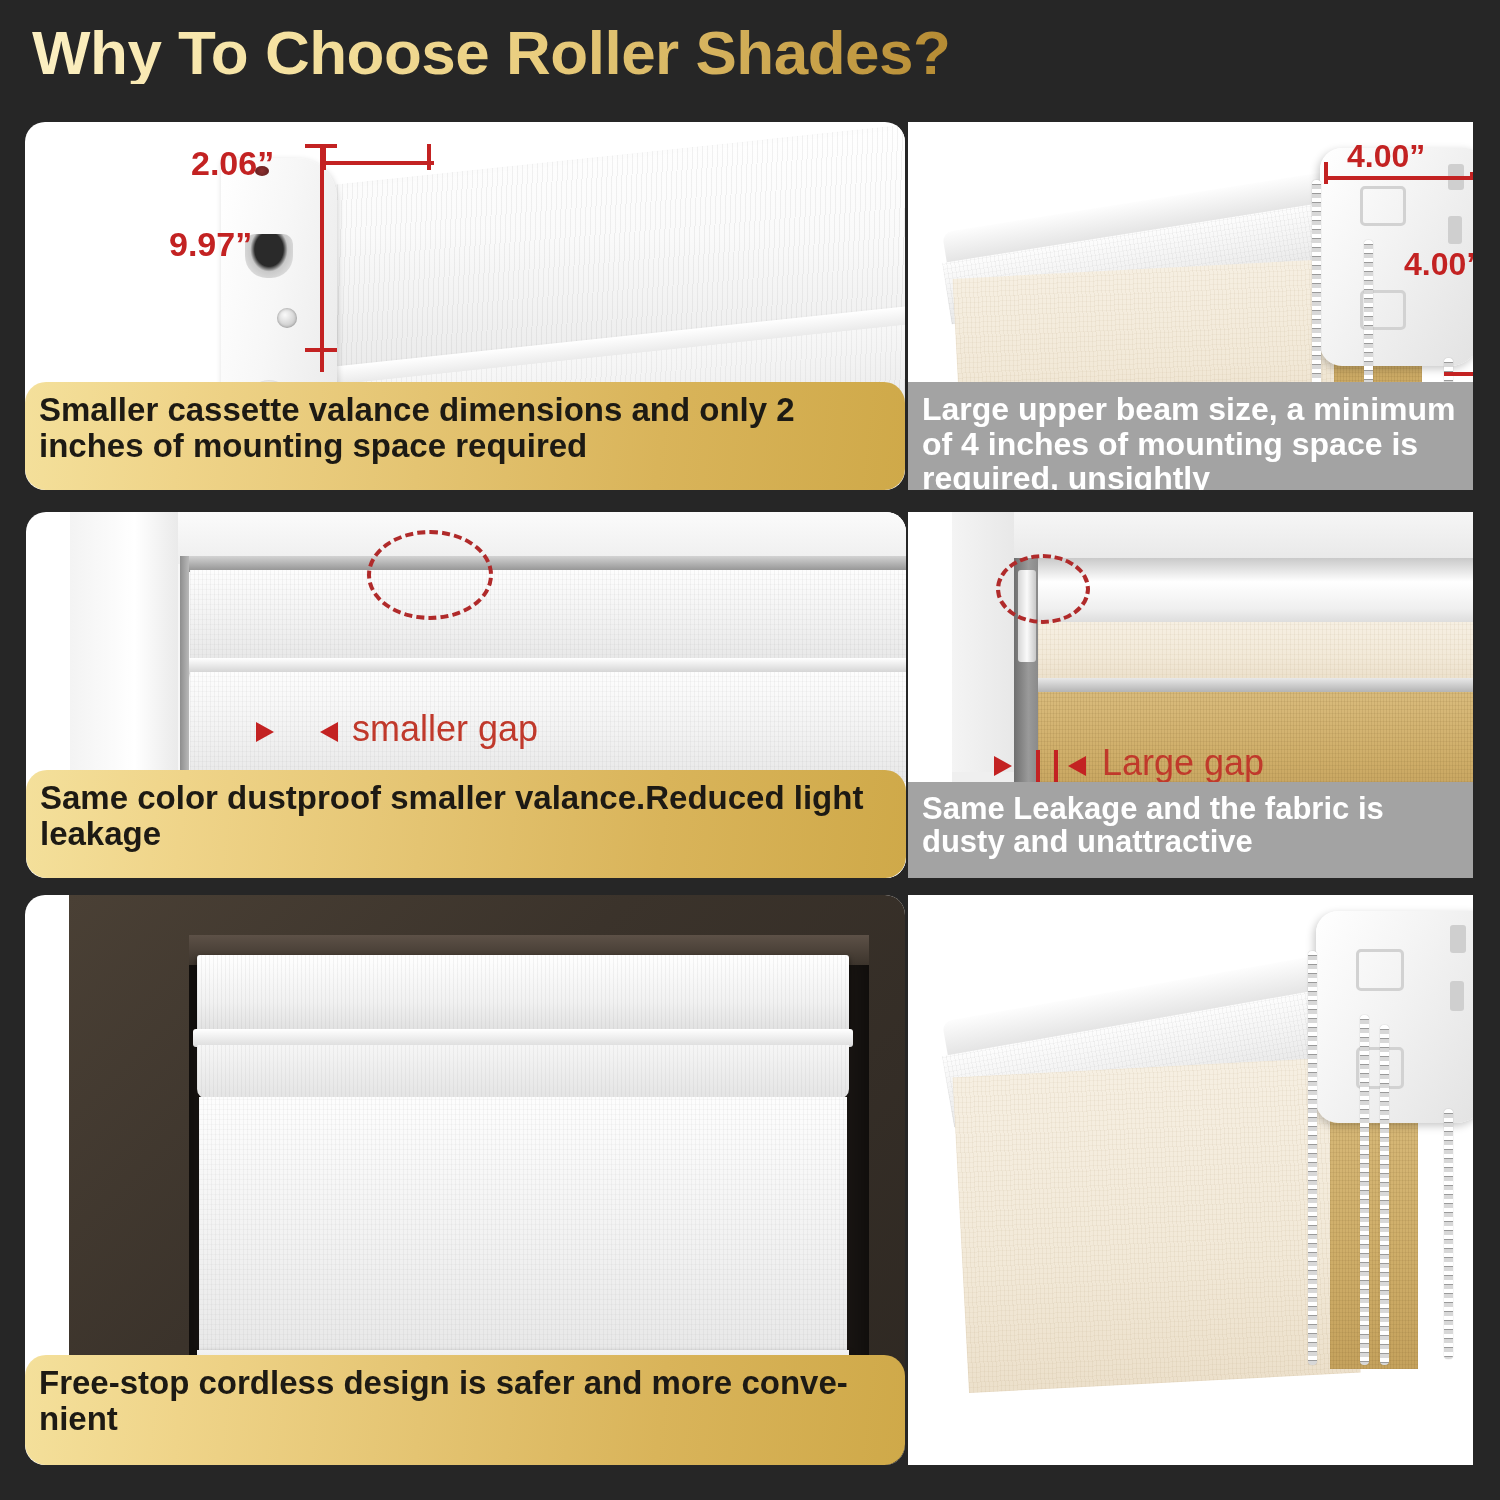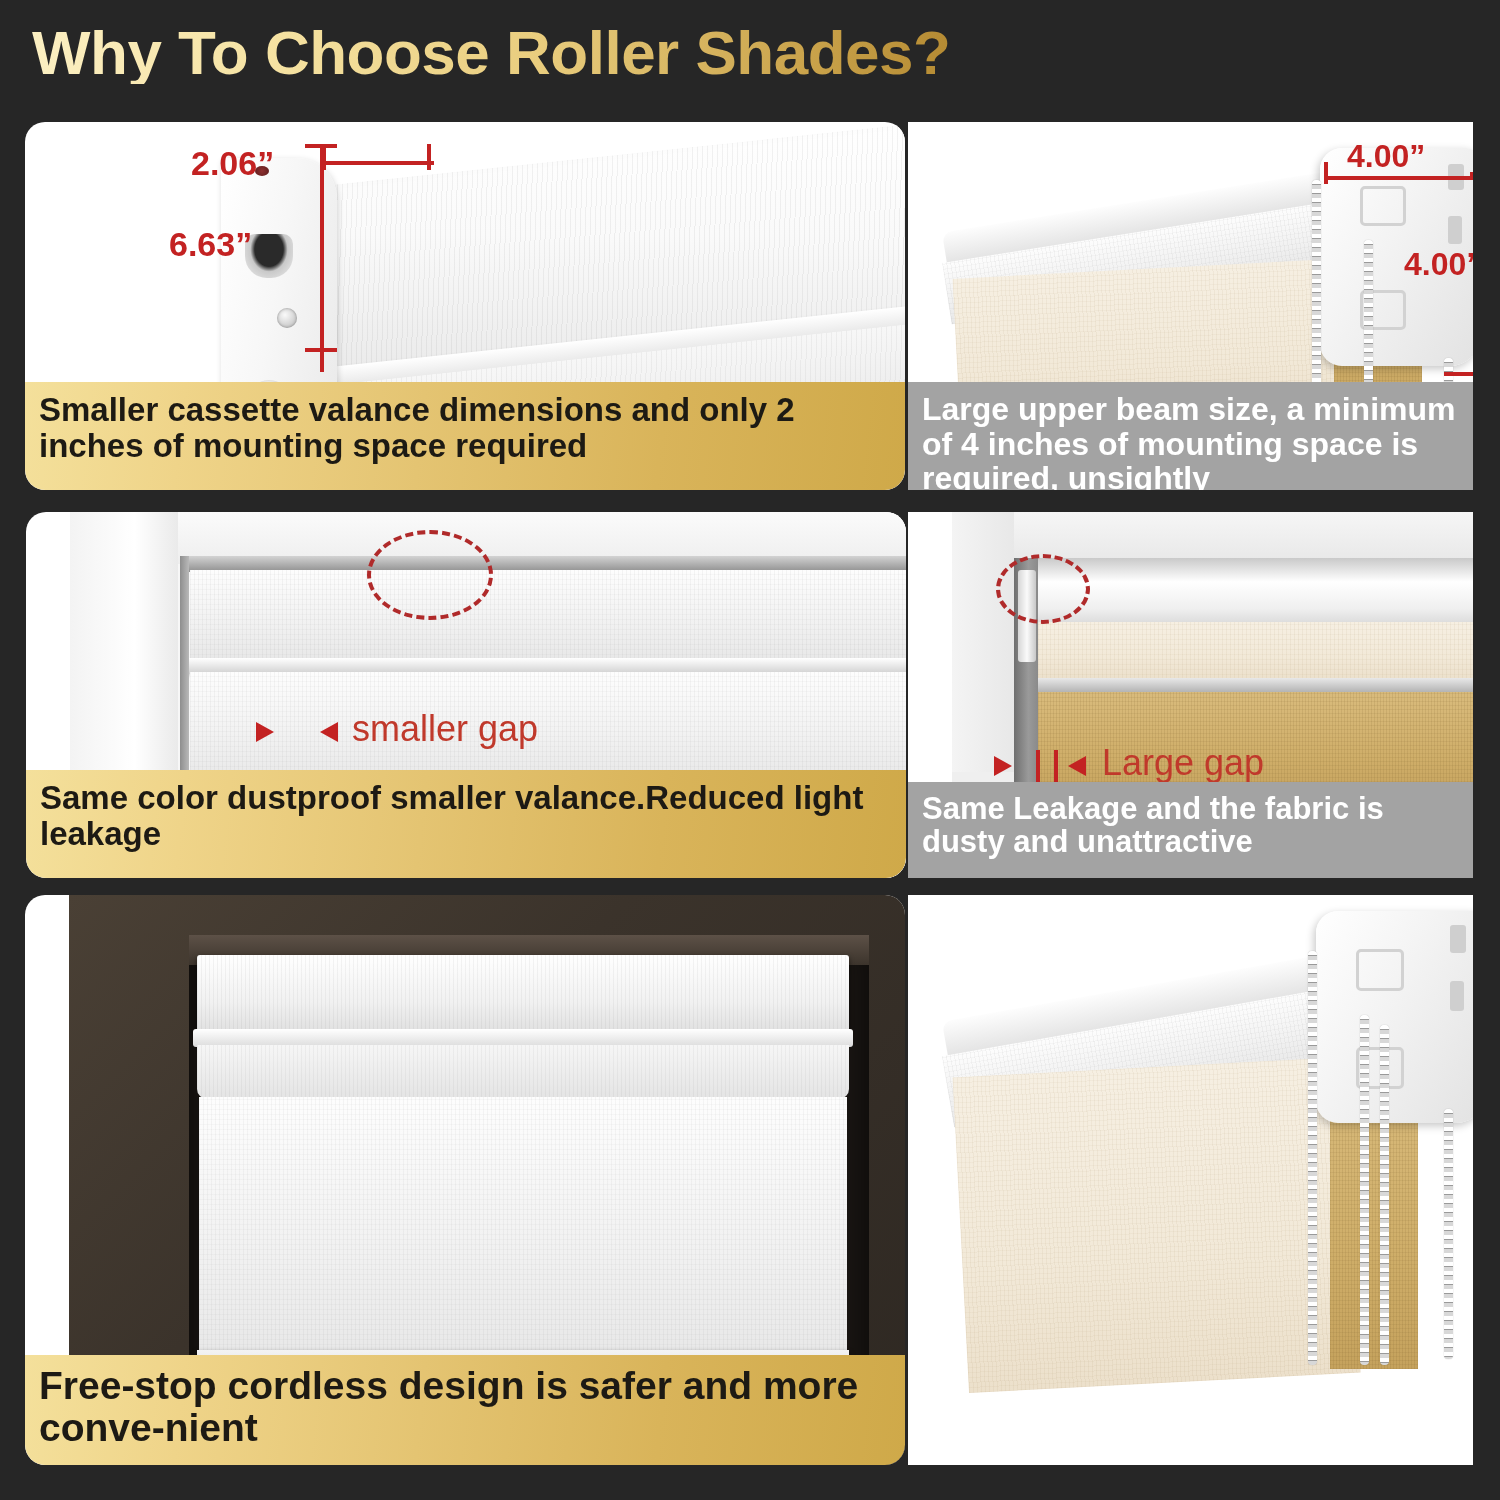--- a/index.html
+++ b/index.html
@@ -50,30 +50,31 @@
     box-sizing:border-box;
     padding:10px 14px 12px 14px;
     font-weight:bold;
     line-height:1.08;
   }
   .caption.gold{
     background:linear-gradient(96deg,#f4e09b 0%,#efd489 18%,#e4c472 45%,#d9b45a 72%,#cfa949 100%);
     color:#1d1a14;
     border-bottom-left-radius:20px;
     border-bottom-right-radius:20px;
+    border-radius:21px;
   }
   .caption.gray{
     background:#a3a3a3;
     color:#ffffff;
   }
   .cap-1{ font-size:33px; height:108px; }
   .cap-2{ font-size:32px; height:108px; }
   .cap-3{ font-size:33px; height:108px; }
   .cap-4{ font-size:31px; height:96px; }
-  .cap-5{ font-size:39px; height:110px; }
+  .cap-5{ font-size:33px; height:110px; }
   .cap-6{ font-size:31px; height:96px; }
 
   
   .scene{ position:absolute; inset:0;margin-left:44px; }
 
   .fabric-white{
     background:
       repeating-linear-gradient(90deg, rgba(0,0,0,0.035) 0 1px, rgba(0,0,0,0) 1px 4px),
       repeating-linear-gradient(0deg, rgba(0,0,0,0.022) 0 1px, rgba(0,0,0,0) 1px 5px),
       linear-gradient(180deg,#fdfdfd 0%,#f2f2f2 55%,#e8e8e8 100%);
@@ -383,21 +384,21 @@
     <div class="endcap-pin"></div>
 
     <div class="dim-line" style="left:253px;top:39px;width:112px;height:4px;"></div>
     <div class="dim-line" style="left:253px;top:22px;width:4px;height:26px;"></div>
     <div class="dim-line" style="left:358px;top:22px;width:4px;height:26px;"></div>
     <div class="dim-txt" style="left:122px;top:22px;font-size:34px;">2.06”</div>
 
     <div class="dim-line" style="left:251px;top:22px;width:4px;height:228px;"></div>
     <div class="dim-line" style="left:236px;top:22px;width:32px;height:4px;"></div>
     <div class="dim-line" style="left:236px;top:226px;width:32px;height:4px;"></div>
-    <div class="dim-txt" style="left:100px;top:103px;font-size:34px;">6.63”</div>
+    <div class="dim-txt" style="left:100px;top:103px;font-size:34px;">9.97”</div>
   </div>
   <div class="caption gold cap-1">Smaller cassette valance dimensions and only 2 inches of mounting space required</div>
 </div>
 
 <div class="panel right p2">
   <div class="scene">
     <div style="position:absolute;inset:0;background:#ffffff;"></div>
 
     <div class="roller-tube" style="left:-10px;top:46px;width:410px;height:64px;transform:rotate(-9deg);transform-origin:right center;"></div>
     <div class="fabric-white" style="position:absolute;left:-10px;top:78px;width:400px;height:62px;transform:rotate(-9deg);transform-origin:right center;"></div>

